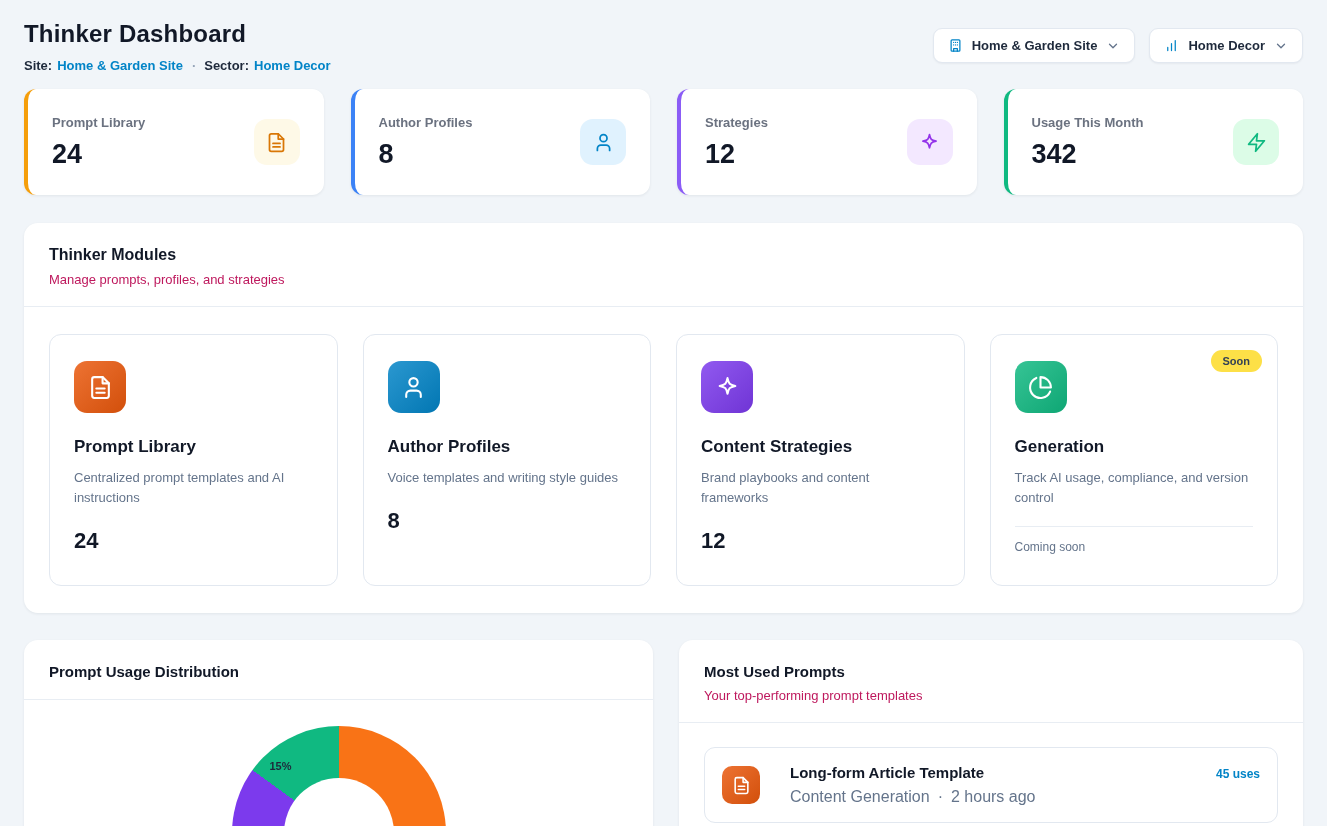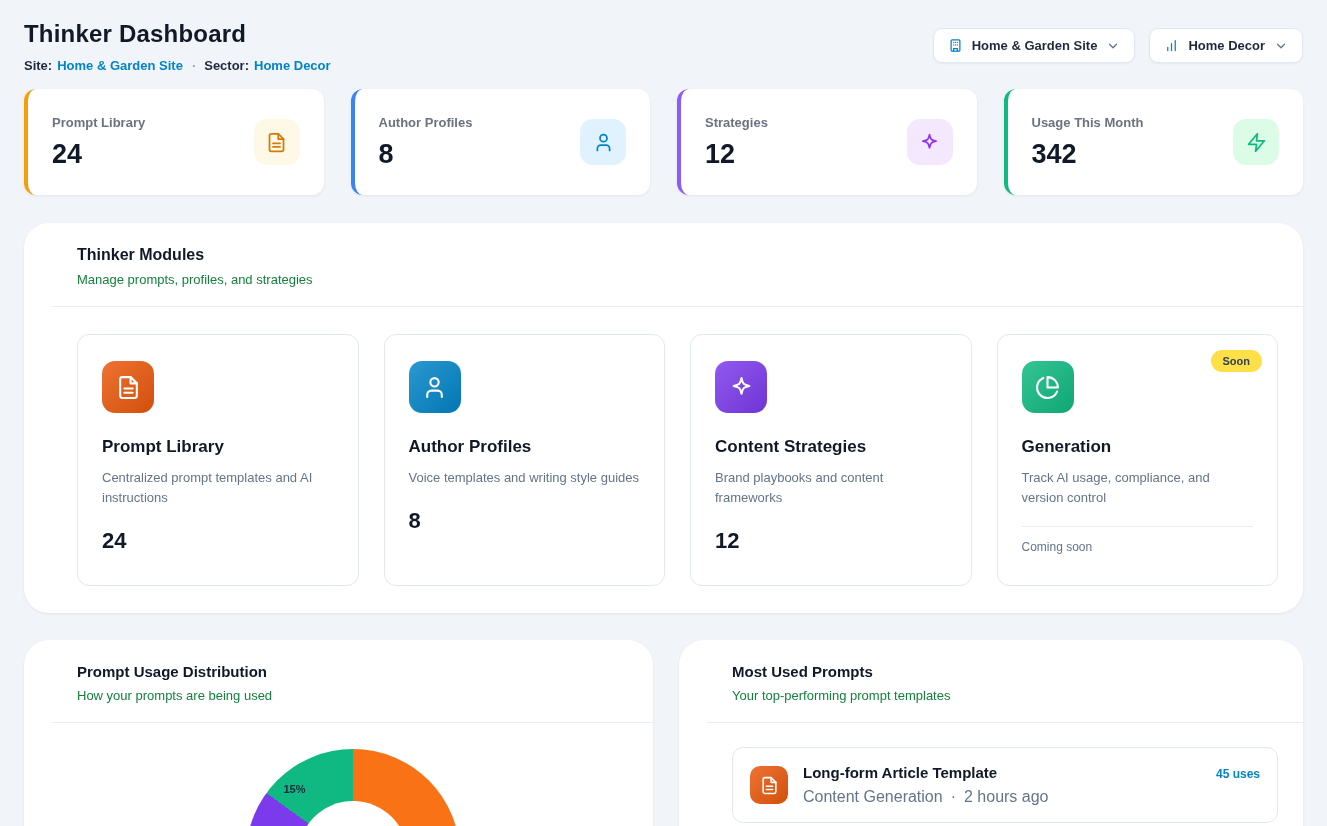--- a/index.html
+++ b/index.html
@@ -37,24 +37,24 @@
     box-shadow:0 1px 3px rgba(15,23,42,.07);
     border-left:4px solid transparent;
     height:106px;
   }
   .stat-label { font-size:13px; color:#6b7280; font-weight:600; }
   .stat-value { font-size:27px; font-weight:800; color:#111827; margin-top:9px; }
   .stat-icon { width:46px; height:46px; border-radius:13px; display:flex; align-items:center; justify-content:center; }
   .stat-icon svg { width:21px; height:21px; }
 
   
-  .panel { background:#fff; border-radius:25px; box-shadow:0 1px 3px rgba(15,23,42,.07); margin-top:28px;padding-left:28px; }
+  .panel { background:#fff; border-radius:14px; box-shadow:0 1px 3px rgba(15,23,42,.07); margin-top:28px; }
   .panel-head { padding:23px 25px 19px; }
   .panel-title { font-size:16px; font-weight:800; color:#111827; }
-  .panel-sub { font-size:13px; color:#15803d; margin-top:8px; }
+  .panel-sub { font-size:13px; color:#be185d; margin-top:8px; }
   .panel-divider { border-top:1px solid #e8edf3; }
 
   
   .modules-grid { display:grid; grid-template-columns:repeat(4,1fr); gap:25px; padding:27px 25px; }
   .module-card { position:relative; border:1px solid #e2e8f0; border-radius:12px; padding:26px 24px 24px; min-height:252px; background:#fff; cursor:pointer; }
   .module-icon { width:52px; height:52px; border-radius:13px; display:flex; align-items:center; justify-content:center;
                  background-image:linear-gradient(135deg, rgba(255,255,255,.16), rgba(0,0,0,.10)); }
   .module-icon svg { width:25px; height:25px; color:#fff; }
   .module-title { font-size:17px; font-weight:800; color:#111827; margin-top:24px; }
   .module-desc { font-size:13px; color:#64748b; margin-top:11px; line-height:1.55; max-width:242px; }
@@ -68,21 +68,21 @@
   .bottom .panel { margin-top:0; height:430px; overflow:hidden; }
   .bottom .panel-title { font-size:15px; }
 
   .chart-area { position:relative; height:340px; }
   .donut { position:absolute; left:50%; transform:translateX(-50%); top:26px; width:214px; height:214px; border-radius:50%; }
   .donut::after { content:""; position:absolute; inset:52px; background:#fff; border-radius:50%; z-index:1; }
   .donut-label { position:absolute; font-size:11px; font-weight:800; color:#1e293b; z-index:2; }
 
   .prompt-list { padding:24px 25px; }
   .prompt-item {
-    display:flex; align-items:center; gap:15px;
+    display:flex; align-items:center; gap:30px;
     border:1px solid #e2e8f0; border-radius:11px; padding:16px 17px;
     background:#fff; cursor:pointer;
   }
   .prompt-item-icon { width:38px; height:38px; border-radius:10px; flex:none; display:flex; align-items:center; justify-content:center;
                       background-image:linear-gradient(135deg, rgba(255,255,255,.16), rgba(0,0,0,.10)); }
   .prompt-item-icon svg { width:19px; height:19px; color:#fff; }
   .prompt-item-main { flex:1; }
   .prompt-item-title { font-size:15px; font-weight:800; color:#111827; }
   .prompt-item-meta { font-size:16px; color:#64748b; margin-top:7px; display:flex; align-items:flex-start; gap:8px; }
   .prompt-item-uses { font-size:12px; font-weight:800; align-self:flex-start; margin-top:3px; }
@@ -241,21 +241,20 @@
         <div class="module-footer">Coming soon</div>
       </div>
     </div>
   </div>
 
   <div class="bottom">
 
     <div class="panel">
       <div class="panel-head">
         <div class="panel-title">Prompt Usage Distribution</div>
-        <div class="panel-sub">How your prompts are being used</div>
       </div>
       <div class="panel-divider"></div>
       <div class="chart-area">
         <div class="donut" style="background: conic-gradient(rgb(249, 115, 22) 0%, rgb(249, 115, 22) 45%, rgb(59, 130, 246) 45%, rgb(59, 130, 246) 70%, rgb(124, 58, 237) 70%, rgb(124, 58, 237) 85%, rgb(16, 185, 129) 85%, rgb(16, 185, 129) 100%);">
           <span class="donut-label" style="left:38px; top:34px;">15%</span>
         </div>
       </div>
     </div>
 
     <div class="panel">

